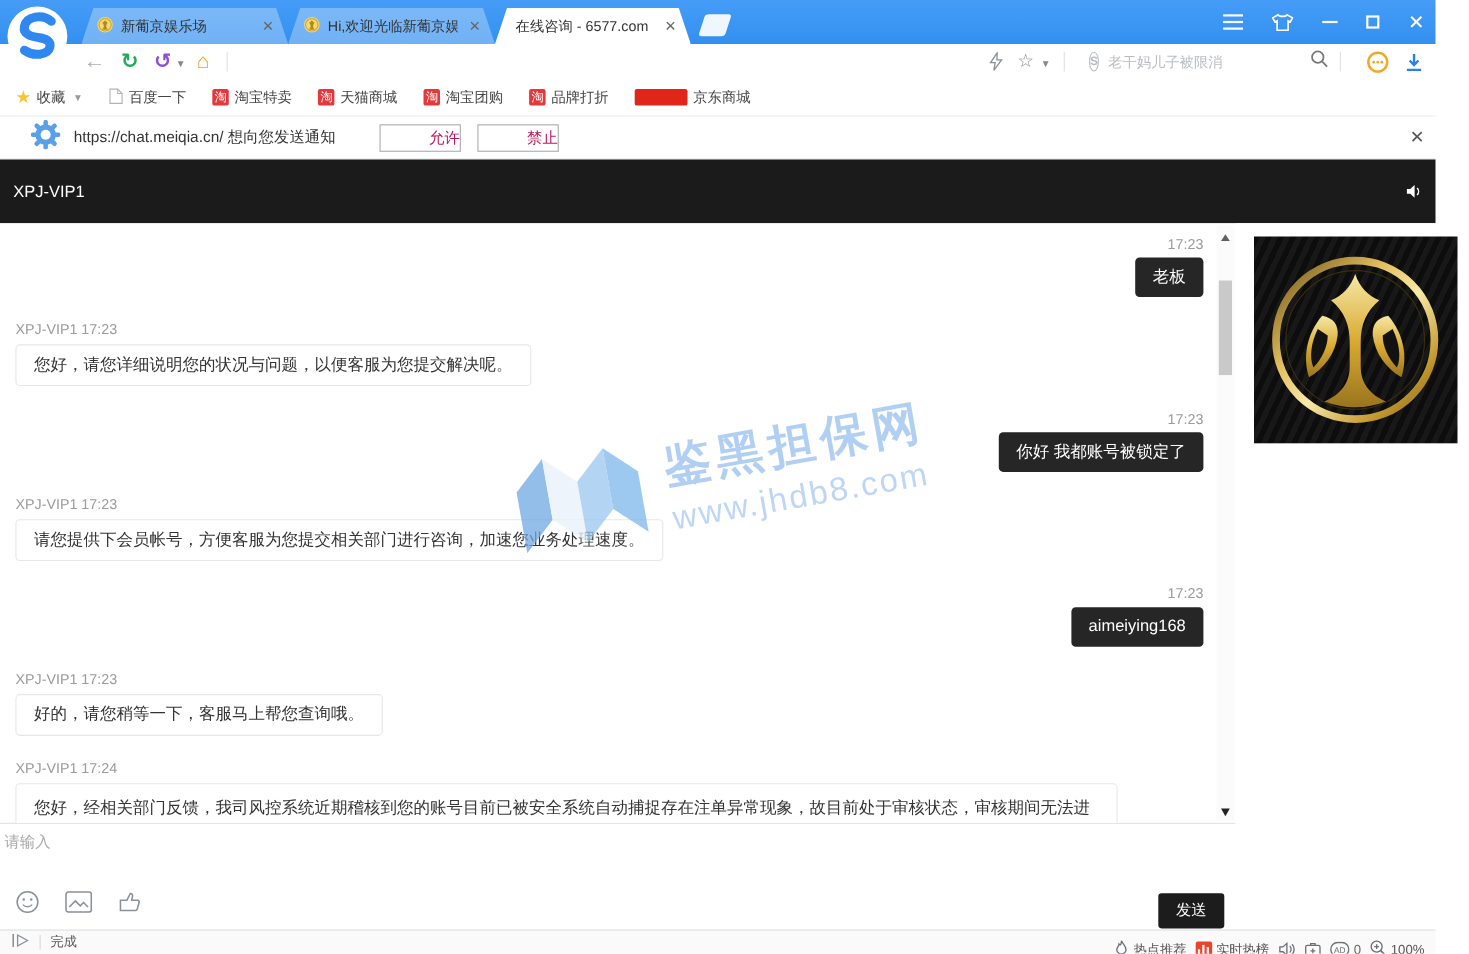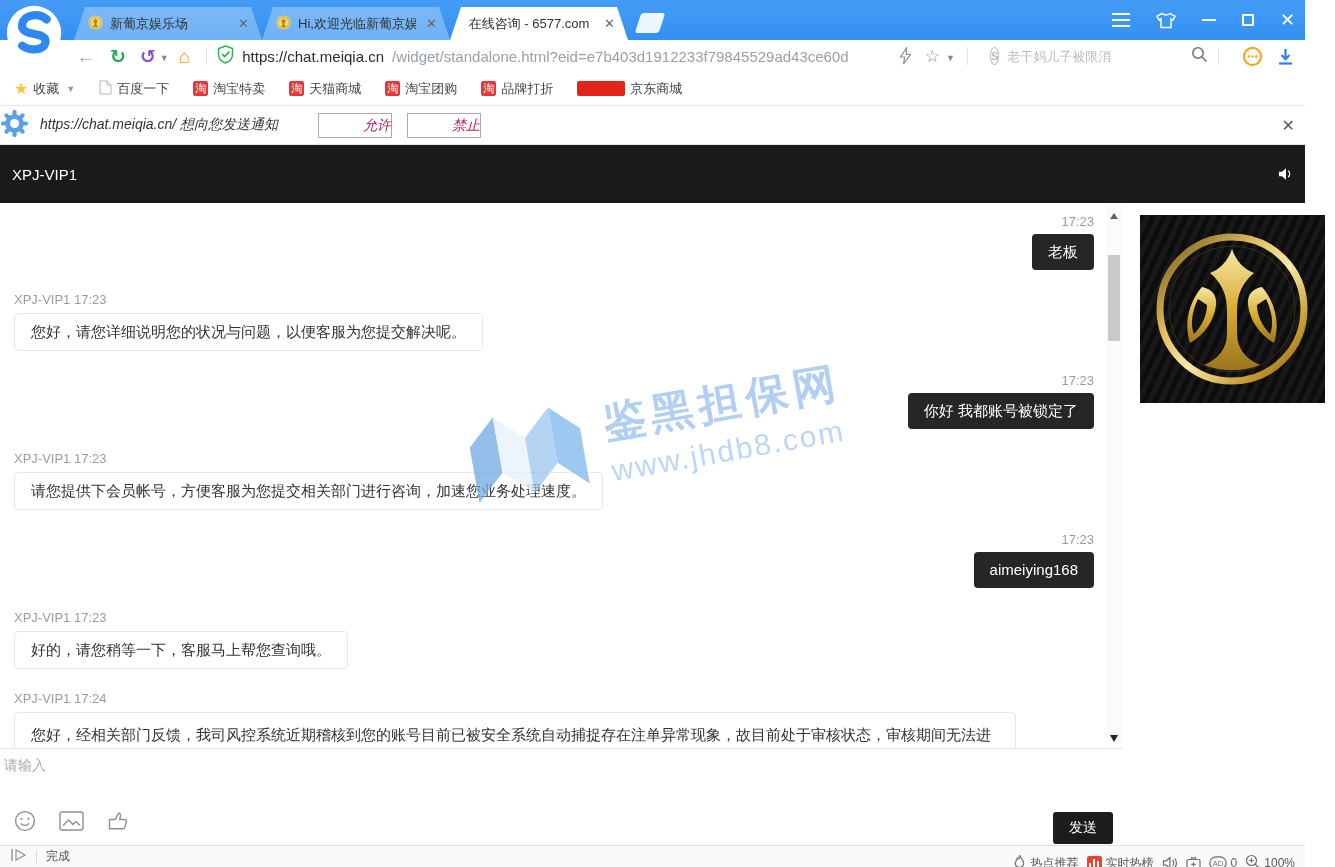--- a/index.html
+++ b/index.html
@@ -48,21 +48,21 @@
 
   
   .bookmarks { height:34px; background:#fff; border-bottom:1px solid #e8e8e8; display:flex; align-items:center; padding-left:14px; gap:24px; font-size:13px; color:#444; }
   .bm { display:flex; align-items:center; gap:5px; }
   .bm-star { color:#f7c52d; font-size:16px; }
   .bm-caret { font-size:9px; color:#999; margin-left:2px; }
   .tao { width:15px; height:15px; background:#e4393c; color:#fff; border-radius:2px; font-size:11px; display:grid; place-items:center; }
   .jd { width:15px; height:15px; background:#e1251b; color:#fff; border-radius:2px; font-size:8px; font-weight:bold; font-style:italic; display:grid; place-items:center;padding-left:48px; }
 
   
-  .notifbar { position:relative; height:39px; background:#fff; display:flex; align-items:center; padding-left:1px; border-bottom:1px solid #e3e3e3;font-style:italic; }
+  .notifbar { position:relative; height:39px; background:#fff; display:flex; align-items:center; padding-left:28px; border-bottom:1px solid #e3e3e3; }
   .notif-text { font-size:14px; color:#333; margin-left:12px; }
   .notif-btn { width:74px; height:25px; background:#fff; border:1px solid #ababab; font-size:14px; color:#be185d; text-align:right; line-height:23px; }
   .btn-allow { margin-left:40px; }
   .btn-deny { margin-left:15px; }
   .notif-close { position:absolute; right:10px; color:#555; font-size:16px; }
 
   
   .chat-header { position:relative; height:58px; background:#1b1b1b; display:flex; align-items:center; padding:0 12px; }
   .chat-title { color:#fff; font-size:15px; }
   .hdr-speaker { position:absolute; right:12px; top:21px; }
@@ -171,30 +171,20 @@
     </div>
   </div>
 
   <div class="toolbar">
     <span class="nav-ic ic-back">←</span>
     <span class="nav-ic ic-refresh">↻</span>
     <span class="nav-ic ic-undo">↺</span>
     <span class="caret">▼</span>
     <span class="nav-ic ic-home">⌂</span>
     <span class="vsep"></span>
-    <div class="urlbox">
-      <span>
-        <svg width="17" height="19" viewBox="0 0 17 19">
-            <path d="M8.5 1 L15.5 3.5 V9 C15.5 13.5 12.5 16.8 8.5 18 C4.5 16.8 1.5 13.5 1.5 9 V3.5 Z" fill="#fff" stroke="#2bb24c" stroke-width="1.4"></path>
-            <path d="M5 9 l2.6 2.6 L12.2 6.6" stroke="#2bb24c" stroke-width="1.7" fill="none"></path>
-          </svg>
-      </span>
-      <span class="url-host">https://chat.meiqia.cn</span>
-        <span class="url-path">/widget/standalone.html?eid=e7b403d1912233f79845529ad43ce60d</span>
-    </div>
     <div class="tb-right">
       <span class="g">
         <svg width="13" height="18" viewBox="0 0 13 18">
             <path d="M7.5 1 L1.5 10 h4.2 L4.5 17 L11.5 7.5 h-4.2 Z" fill="none" stroke="#8a9097" stroke-width="1.2"></path>
           </svg>
       </span>
       <span class="g ic-star">☆</span>
       <span class="g caret" style="margin:3px 0 0 6px;">▼</span>
       <span class="vsep" style="margin-left:12px;"></span>
       <div class="searchbox">

